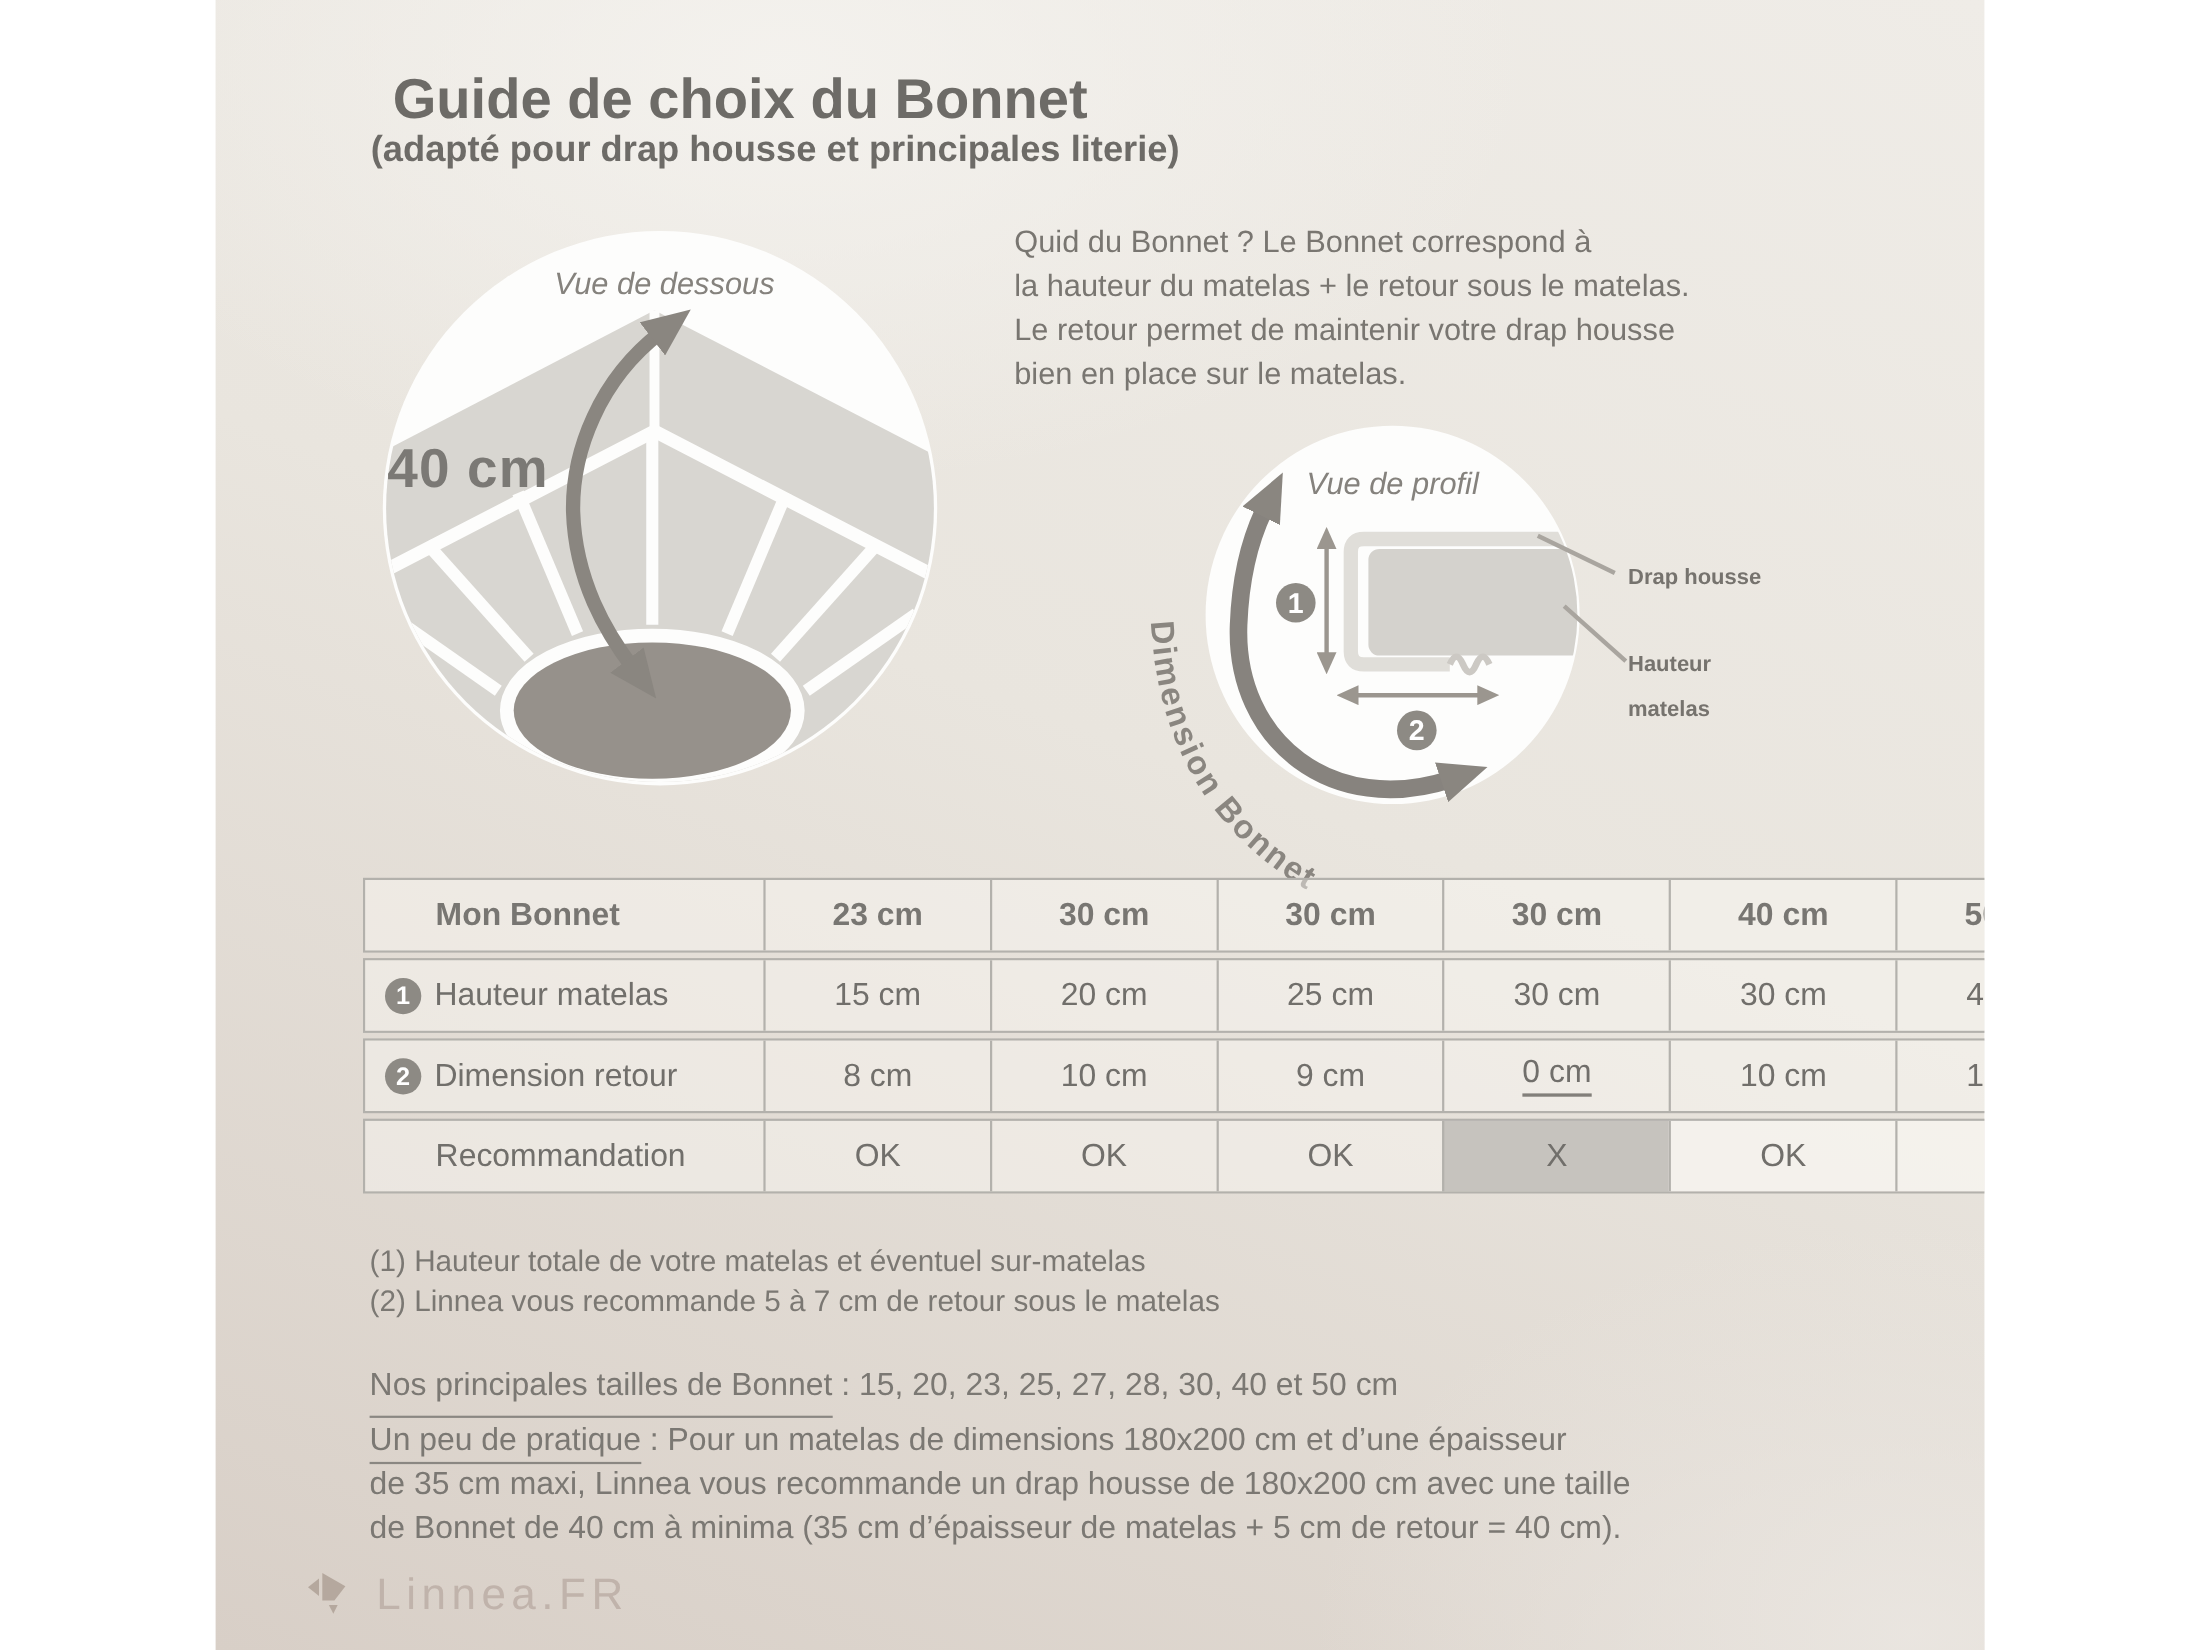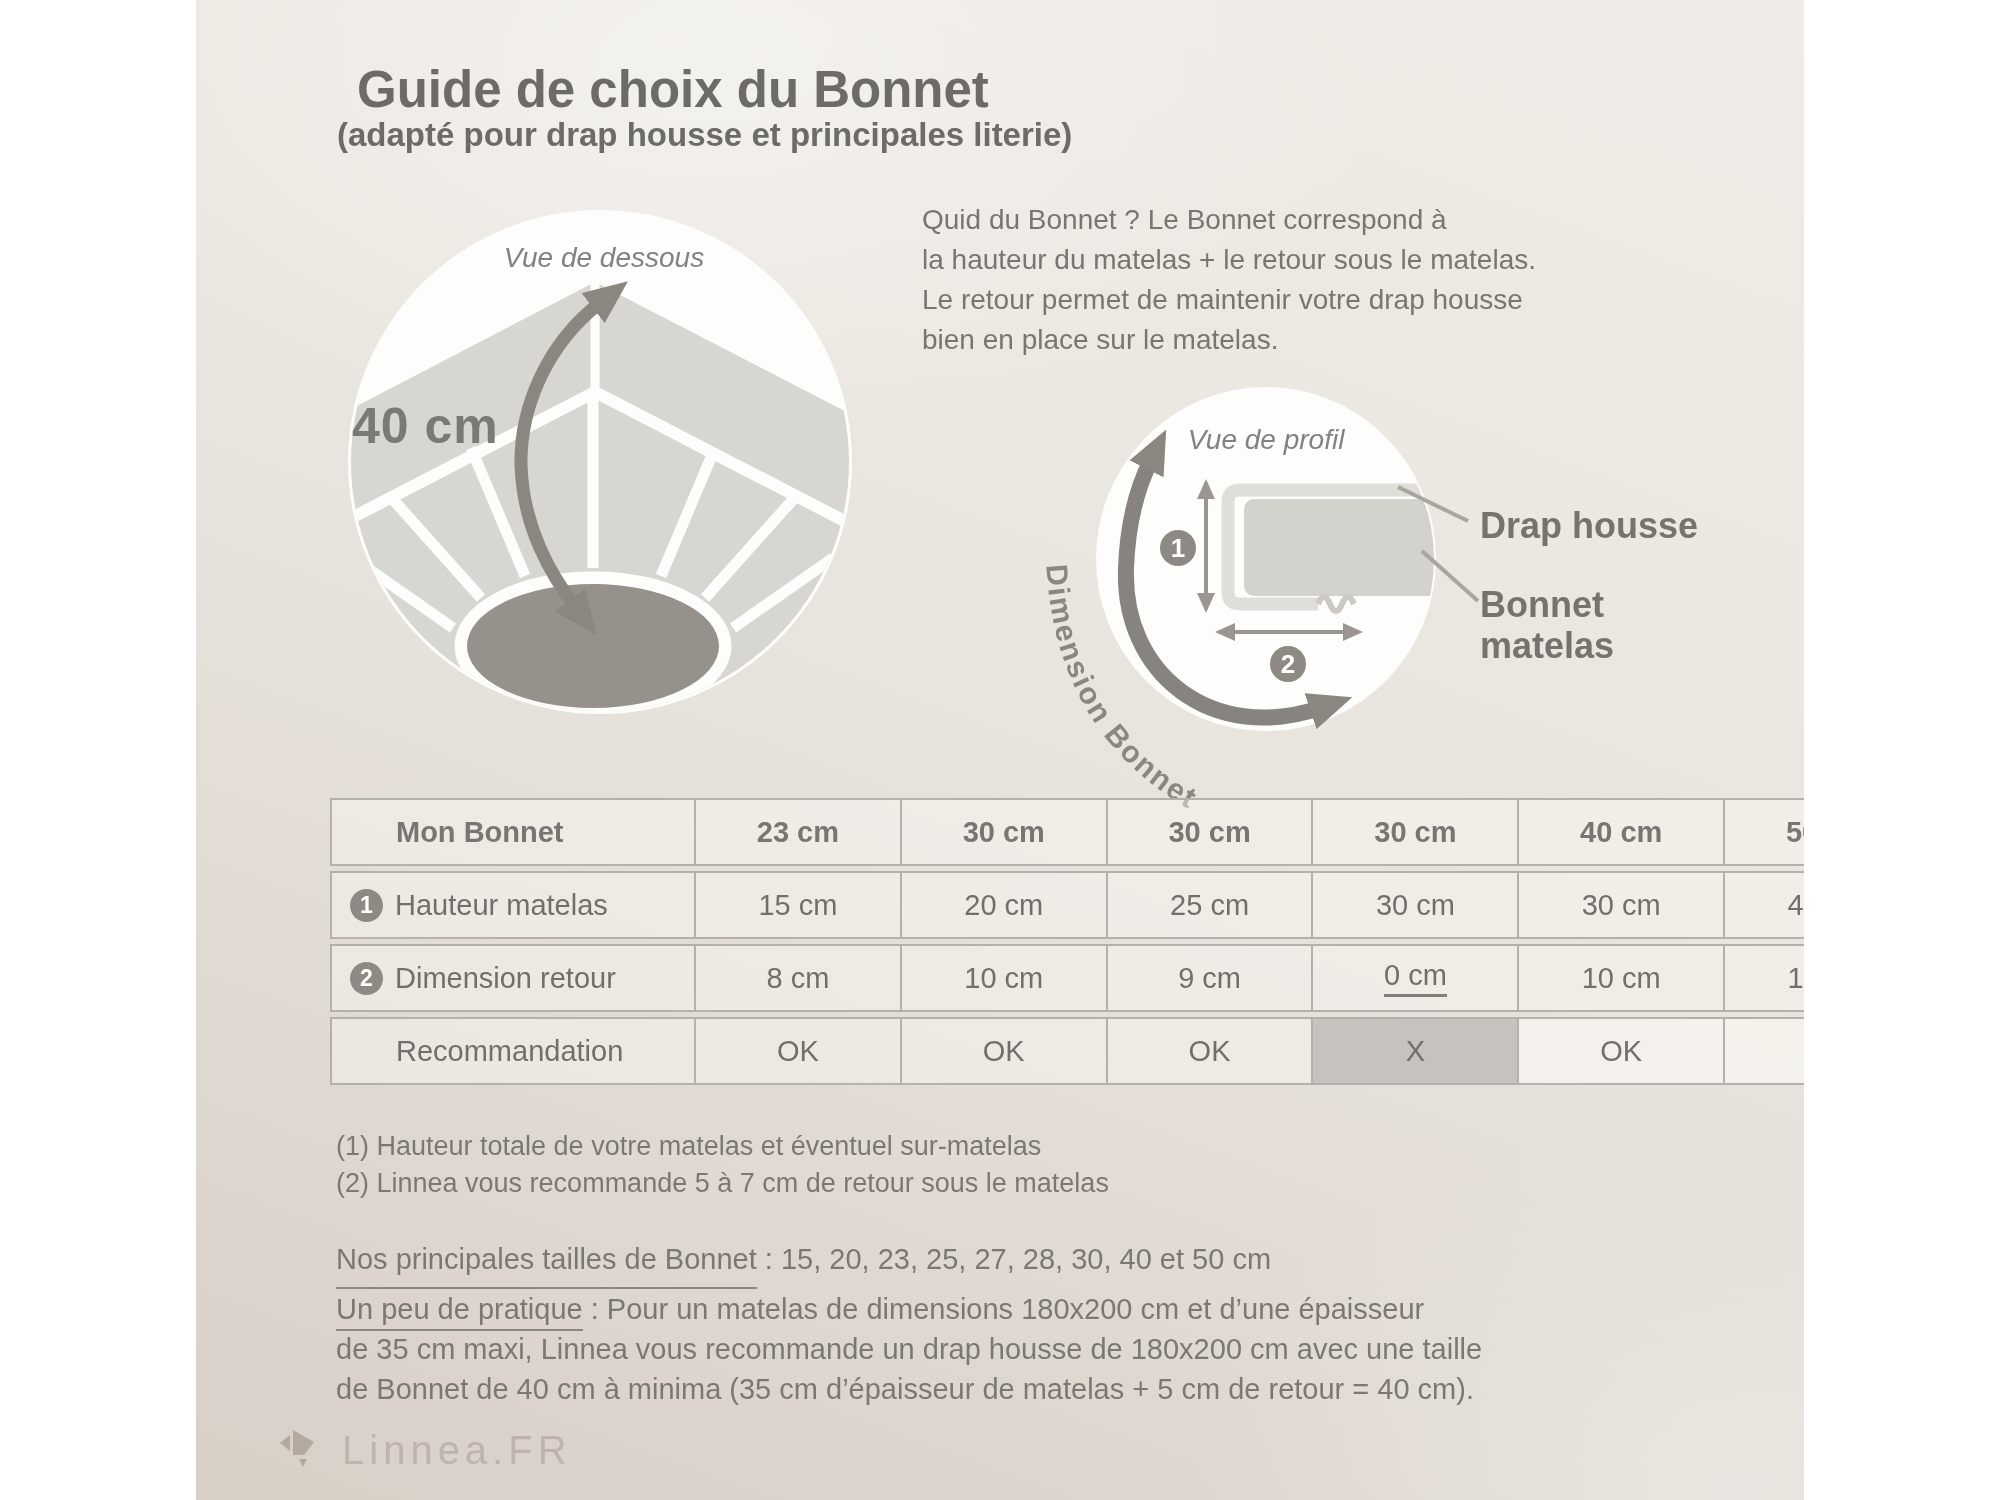--- a/index.html
+++ b/index.html
@@ -12,21 +12,21 @@
       radial-gradient(760px 520px at 96% 99%, rgba(235,231,226,0.85), rgba(235,231,226,0) 72%),
       linear-gradient(200deg,#efece7 0%, #e9e5de 46%, #d8cfc7 100%);}
   .abs{position:absolute;}
   .title{left:161px;top:60px;font-size:51px;font-weight:bold;color:#6d6b67;letter-spacing:0px;}
   .subtitle{left:141px;top:116px;font-size:33px;font-weight:bold;color:#6d6b67;}
   .intro{left:726px;top:200px;font-size:28px;line-height:40px;color:#797671;white-space:pre-line;width:760px;}
   .caption{font-style:italic;color:#85827d;font-size:28px;text-align:center;width:300px;}
   .cap-underside{left:258px;top:242px;}
   .cap-profile{left:920px;top:424px;}
   .measure-40{left:156px;top:398px;font-size:50px;line-height:56px;font-weight:bold;color:#7b7975;letter-spacing:1px;}
-  .side-label{font-size:36px;font-weight:bold;color:#76736e;line-height:41px;white-space:pre-line;}
+  .side-label{font-size:20px;font-weight:bold;color:#76736e;line-height:41px;white-space:pre-line;}
   .lbl-sheet{left:1284px;top:505px;}
   .lbl-mattress{left:1284px;top:584px;}
   .illus{left:0;top:0;width:1608px;height:1500px;pointer-events:none;}
 
   
   .btable{left:134px;top:798px;width:1601px;}
   .trow{display:flex;height:68px;border:2px solid #b3b1ac;margin-bottom:5px;box-sizing:border-box;}
   .tcell{flex:1;display:flex;align-items:center;justify-content:center;
          border-left:2px solid #b3b1ac;font-size:29px;color:#716f6b;background:rgba(250,248,244,0.45);}
   .tcell.label{flex:0 0 362px;justify-content:flex-start;border-left:none;padding-left:18px;box-sizing:border-box;}
@@ -129,21 +129,21 @@
         </g>
         <line x1="1398" y1="487" x2="1468" y2="521" stroke="#a9a59f" stroke-width="4"></line>
         <line x1="1422" y1="551" x2="1478" y2="601" stroke="#a9a59f" stroke-width="4"></line>
       </g>
     </svg>
 
     <div class="abs caption cap-underside">Vue de dessous</div>
     <div class="abs measure-40">40 cm</div>
     <div class="abs caption cap-profile">Vue de profil</div>
     <div class="abs side-label lbl-sheet">Drap housse</div>
-    <div class="abs side-label lbl-mattress">Bonnet
+    <div class="abs side-label lbl-mattress">Hauteur
 matelas</div>
 
     <div class="abs btable">
       <div class="trow head">
         <div class="tcell label nobadge">Mon Bonnet</div>
         <div class="tcell">23 cm</div>
         <div class="tcell">30 cm</div>
         <div class="tcell">30 cm</div>
         <div class="tcell">30 cm</div>
         <div class="tcell">40 cm</div>

